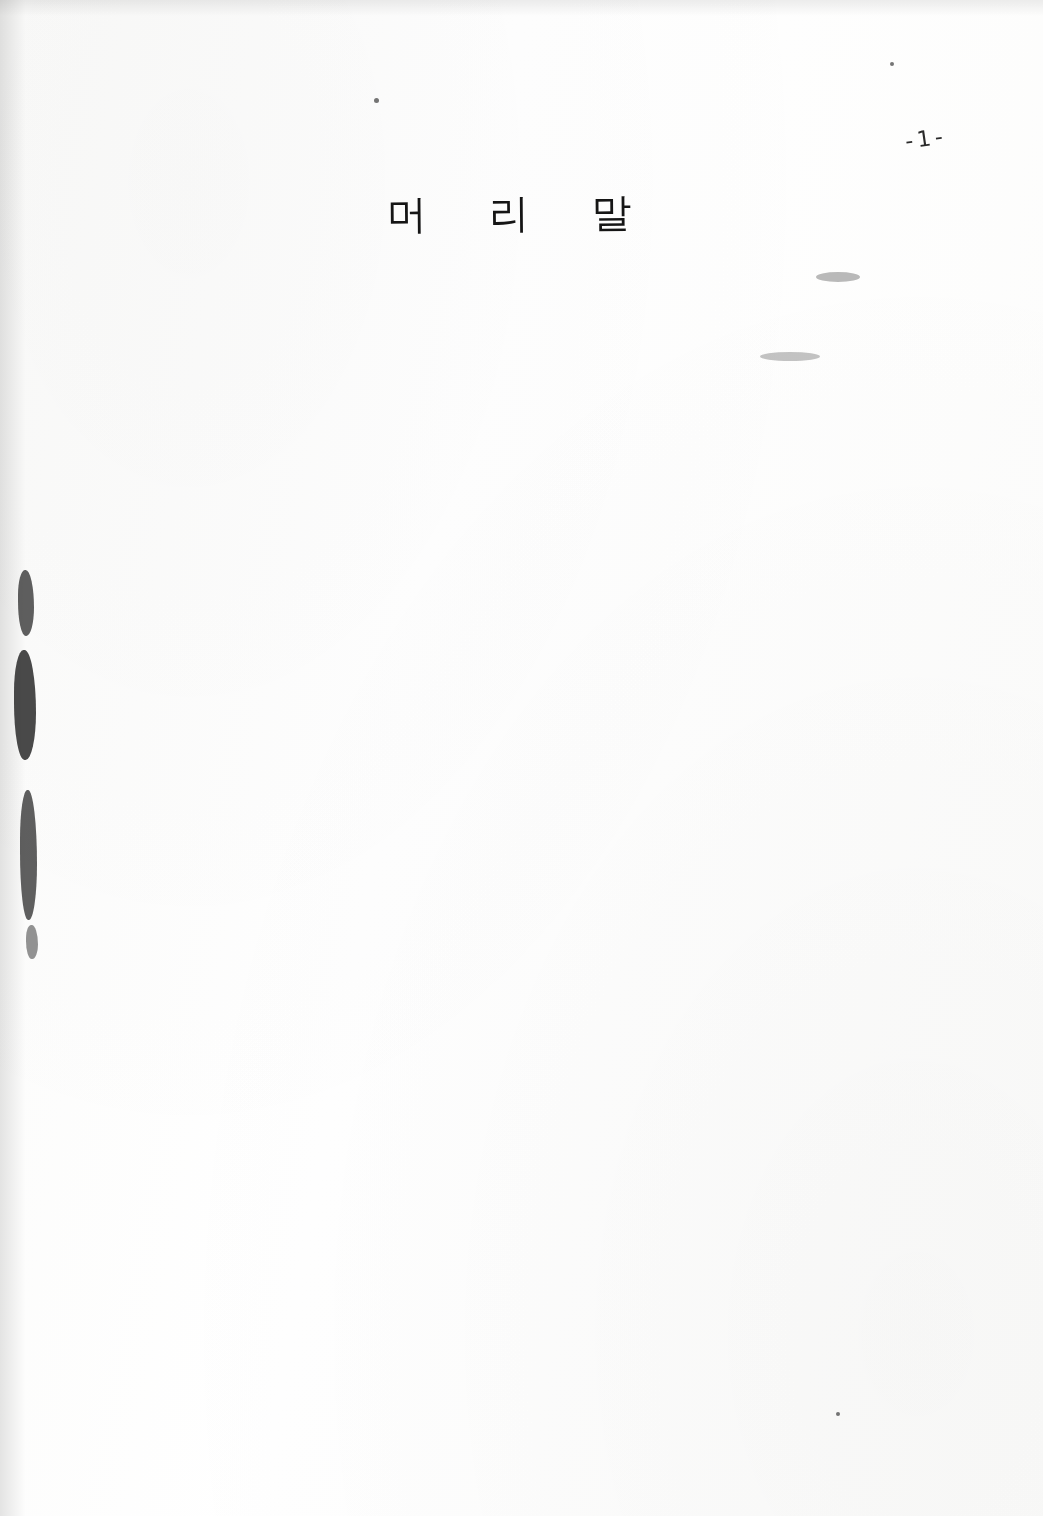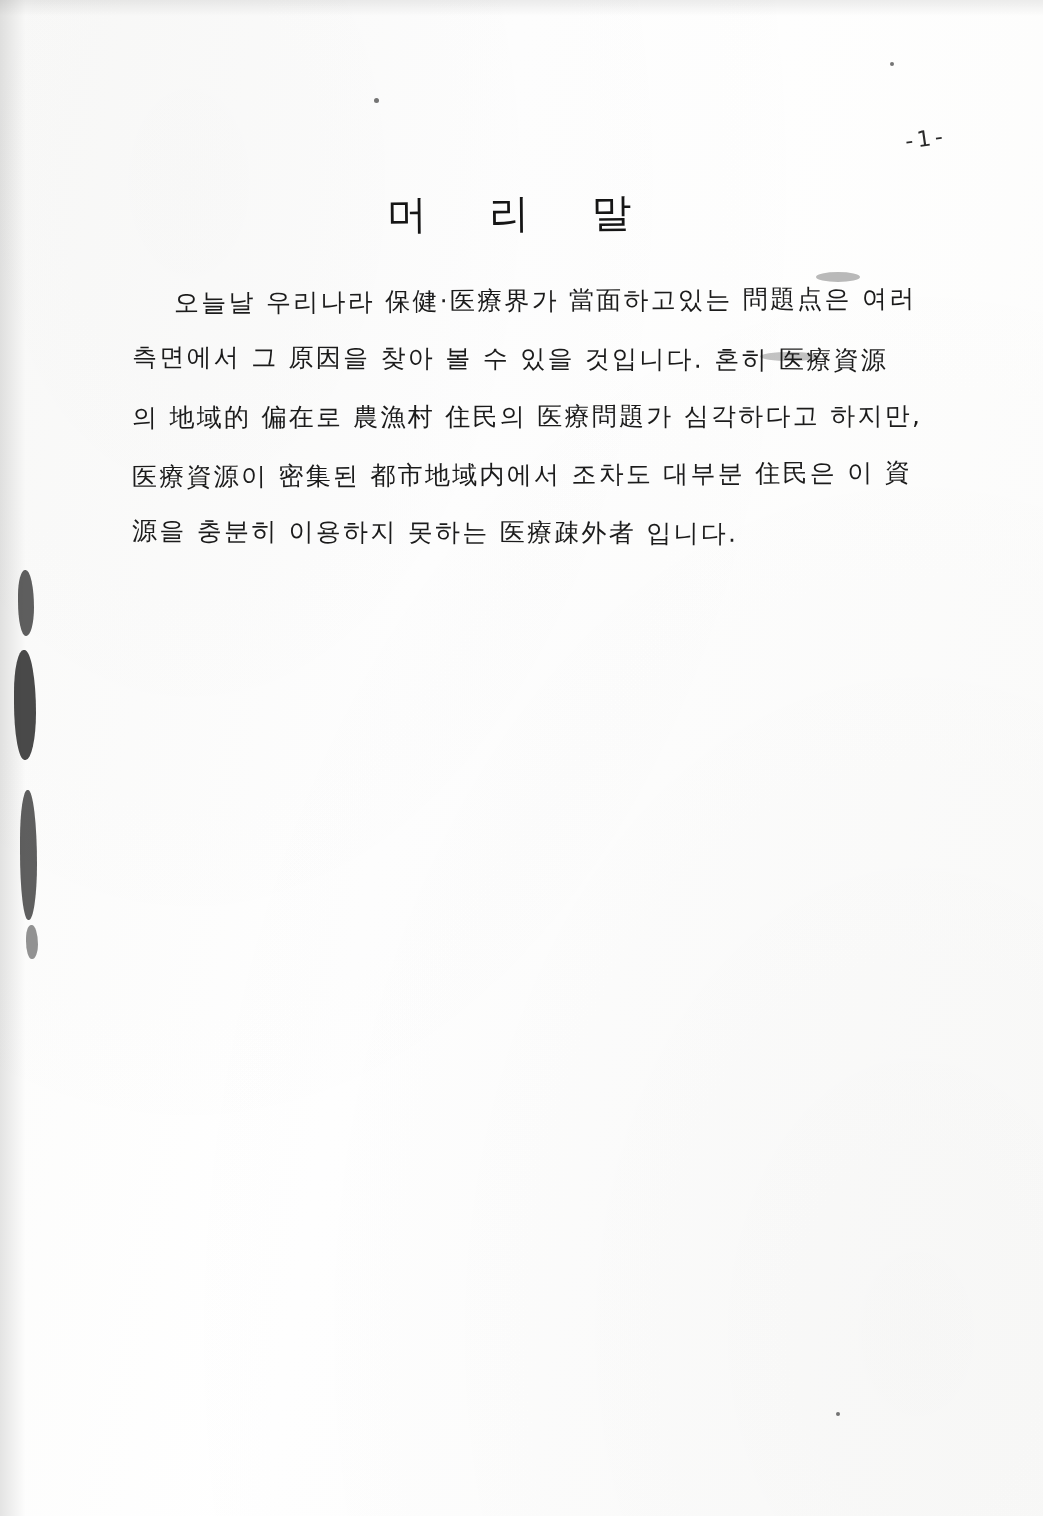--- a/index.html
+++ b/index.html
@@ -129,25 +129,18 @@
   <div class="speck" style="left:836px; top:1412px; width:4px; height:4px;"></div>
   <div class="speck" style="left:816px; top:272px; width:44px; height:10px; border-radius:50%; opacity:0.35;"></div>
   <div class="speck" style="left:760px; top:352px; width:60px; height:9px; border-radius:50%; opacity:0.3;"></div>
 
   <div class="hand page-number">-1-</div>
 
   <div class="hand doc-title">머 리 말</div>
 
   <div class="body-text">
 
-    <p class="para">
-      <span class="hand line indent skew1">오늘날 우리나라 保健·医療界가 當面하고있는 問題点은 여러</span>
-      <span class="hand line skew2">측면에서 그 原因을 찾아 볼 수 있을 것입니다. 혼히 医療資源</span>
-      <span class="hand line skew3">의 地域的 偏在로 農漁村 住民의 医療問題가 심각하다고 하지만,</span>
-      <span class="hand line skew1">医療資源이 密集된 都市地域内에서 조차도 대부분 住民은 이 資</span>
-      <span class="hand line skew2">源을 충분히 이용하지 못하는 医療疎外者 입니다.</span>
-    </p>
 
 
 
 
   </div>
 </div>
 
 </body></html>

